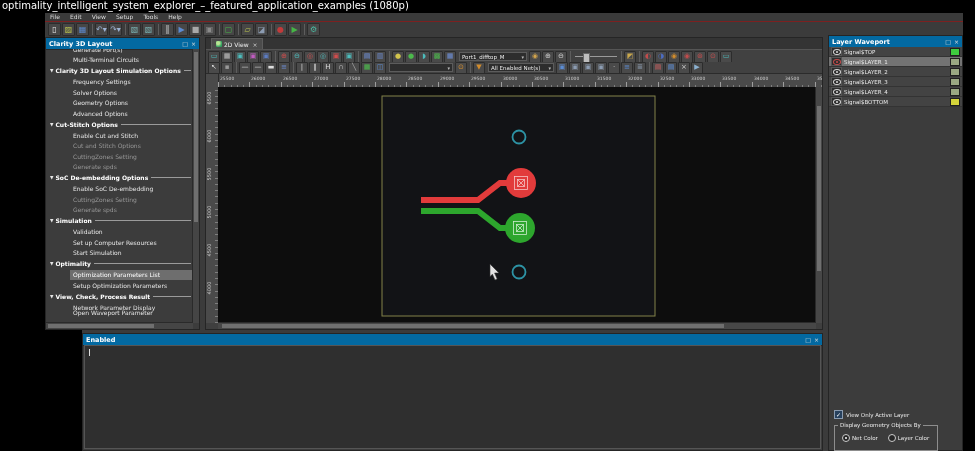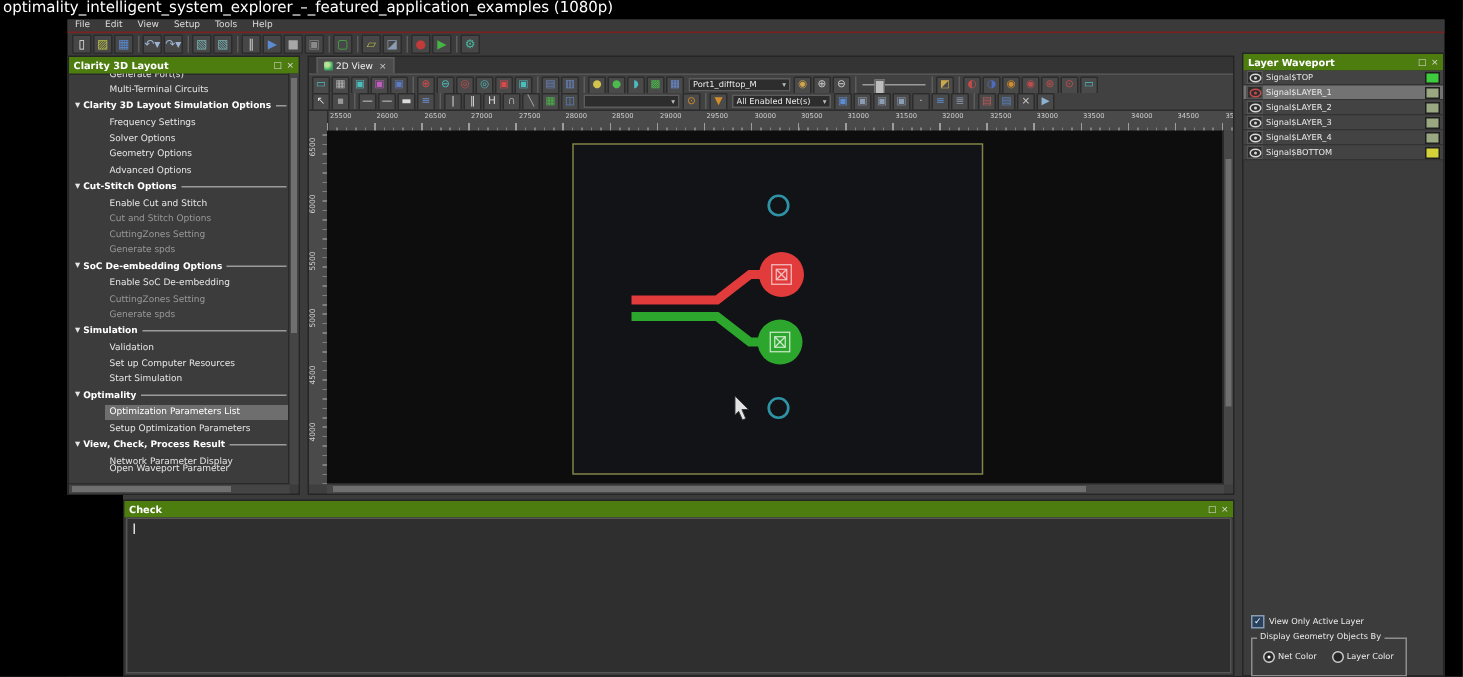--- a/index.html
+++ b/index.html
@@ -11,21 +11,21 @@
   .appbg{position:absolute;left:45px;top:13px;width:918px;height:438px;background:#3b3b3b;}
   .menubar{position:absolute;left:45px;top:13px;width:918px;height:8px;background:#3a3a3a;display:flex;}
   .menuitem{font-size:6px;line-height:8px;padding:0 5px;color:#dcdcdc;}
   .redline{position:absolute;left:45px;top:21px;width:918px;height:1px;background:#7d2020;}
   .maintoolbar{position:absolute;left:46px;top:22px;height:15px;display:flex;align-items:center;background:#3b3b3b;padding:0 2px;}
   .ticon{height:11px;min-width:11px;display:flex;align-items:center;justify-content:center;font-size:8px;
          line-height:1;background:#474747;border:1px solid #2c2c2c;border-radius:1px;margin-right:1px;}
   .tsep{width:1px;height:11px;background:#5d5d5d;margin:0 2px;flex:0 0 auto;}
   
   .panel{position:absolute;background:#3c3c3c;border:1px solid #252525;box-sizing:border-box;}
-  .phead{height:11px;background:#4d7c0f;display:flex;align-items:center;font-size:6.5px;font-weight:bold;
+  .phead{height:11px;background:#0369a1;display:flex;align-items:center;font-size:6.5px;font-weight:bold;
          color:#fff;padding:0 3px;border-bottom:1px solid #2a2a2a;}
   .pbtns{margin-left:auto;display:flex;gap:3px;font-weight:normal;font-size:6px;color:#ddd;}
   
   .leftpanel{left:45px;top:37px;width:155px;height:293px;}
   .treewrap{position:absolute;top:11px;bottom:6px;left:0;right:6px;overflow:hidden;}
   .trow{height:10.5px;display:flex;align-items:center;padding-left:27px;font-size:6px;color:#e6e6e6;white-space:nowrap;}
   .trow.cut{margin-top:-5px;}
   .tsec{padding-left:4px;font-weight:bold;color:#fff;height:11.5px;}
   .tarrow{font-size:4.5px;margin-right:2px;color:#e6e6e6;}
   .tline{flex:1;height:1px;background:#9b9b9b;margin:0 2px 0 3px;min-width:4px;}
@@ -491,21 +491,21 @@
             <i></i>
           </span>
         <span>Layer Color</span>
       </span>
     </div>
   </div>
 </div>
 
 <div class="panel outputpanel">
   <div class="phead">
-    <span>Check</span>
+    <span>Enabled</span>
     <span class="pbtns">
       <span>□</span>
       <span>×</span>
     </span>
   </div>
   <div class="outbody">
     <div class="caret"></div>
   </div>
 </div>
 

